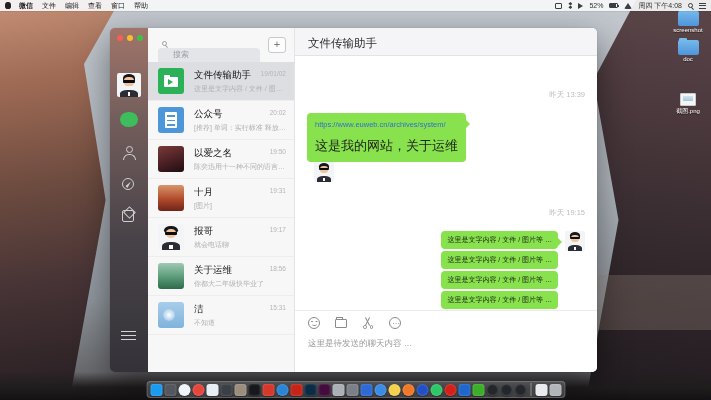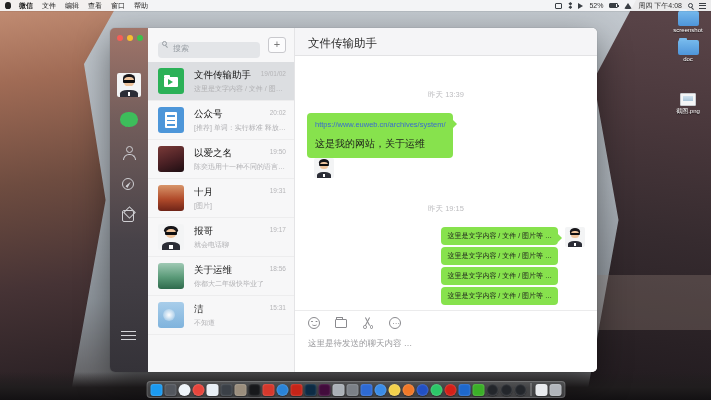--- a/index.html
+++ b/index.html
@@ -77,21 +77,21 @@
   .sunny { background:#f3f4f5; position:relative; overflow:hidden; }
   .sunny .hair { position:absolute; top:6%; left:24%; width:52%; height:34%; background:#17161a; border-radius:50% 50% 42% 42%; }
   .sunny .face { position:absolute; top:18%; left:30%; width:40%; height:36%; background:#eec49d; border-radius:42%; }
   .sunny .shades { position:absolute; top:30%; left:27%; width:46%; height:11%; background:#0d0d0f; border-radius:1px; }
   .sunny .suit { position:absolute; bottom:-6%; left:14%; width:72%; height:36%; background:#2b2d36; border-radius:42% 42% 0 0; }
   .sunny .collar { position:absolute; bottom:4%; left:44%; width:12%; height:16%; background:#fff; }
 
   
   .list { width:147px; flex:none; background:#f7f7f8; position:relative; overflow:hidden; border-right:1px solid #e4e4e6; }
   .searchbar { height:34px; position:relative; }
-  .search { position:absolute; left:10px; top:14px; width:102px; height:16px; background:#e3e5e8; border:none; border-radius:4px;
+  .search { position:absolute; left:10px; top:20px; width:102px; height:16px; background:#e3e5e8; border:none; border-radius:4px;
     font-size:8px; padding:0 4px 4px 15px; color:#333; outline:none; }
   .search::placeholder { color:#9aa0a6; }
   .search-ic { position:absolute; left:14px; top:13px; width:5px; height:5px; border:1px solid #9aa0a6; border-radius:50%; pointer-events:none; }
   .search-ic::after { content:""; position:absolute; right:-2px; bottom:-2px; width:3px; height:1px; background:#9aa0a6; transform:rotate(45deg); }
   .addbtn { position:absolute; right:8px; top:9px; width:18px; height:16px; background:#fcfcfd; border:1px solid #c9c9cd; border-radius:3px;
     font-size:11px; line-height:13px; text-align:center; color:#777; }
   .rows { position:absolute; top:34px; left:0; right:0; bottom:0; }
   .row { height:39px; position:relative; padding:6px 8px 0 10px; border-bottom:1px solid #ededee; background:#f7f7f8; }
   .row.sel { background:#dcdee1; }
   .row .av { position:absolute; left:10px; top:6px; width:26px; height:26px; border-radius:3px; overflow:hidden; }
@@ -112,27 +112,27 @@
   .av-p3 { background:linear-gradient(180deg,#9fc9b4 0%,#5a9a78 55%,#2e6a4c 100%); }
   .av-p4 { background:linear-gradient(180deg,#a8cdea 0%,#7fb3dd 100%); position:relative; }
   .av-p4::after { content:""; position:absolute; left:5px; top:7px; width:12px; height:12px; background:radial-gradient(circle,#ffffff 0%,rgba(255,255,255,.25) 70%); border-radius:50%; }
   .av-p5 { background:linear-gradient(165deg,#ecd6c8 0%,#dba8a8 55%,#c07e8e 100%); }
 
   
   .chat { flex:1; position:relative; background:#fff; }
   .chat-hd { position:absolute; top:0; left:0; right:0; height:28px; background:#f5f5f7; border-bottom:1px solid #e3e3e5; }
   .chat-hd .title { position:absolute; left:13px; top:8px; font-size:11.5px; color:#2f2f2f; }
   .chat-body { position:absolute; top:28px; left:0; right:0; bottom:62px; background:#fff; padding:34px 12px 0; overflow:hidden; }
-  .ts { text-align:center; font-size:7.5px; color:#bcbcbf; }
+  .ts { text-align:right; font-size:7.5px; color:#bcbcbf; }
   .mrow { display:flex; justify-content:flex-end; align-items:flex-start; }
   .mrow .mav { width:20px; height:20px; border-radius:2px; overflow:hidden; margin-left:7px; flex:none; }
   .bubble { background:#87e24d; border-radius:4px; padding:7px 8px; position:relative; max-width:185px; }
   .bubble.tail::after { content:""; position:absolute; right:-4px; top:7px; border:4px solid transparent; border-left-color:#87e24d; border-right:none; }
   .blink { font-size:7.5px; color:#3b6bd0; text-decoration:none; display:block; word-break:break-all; }
-  .bcap { font-size:10px; color:#20251c; margin-top:8px; }
+  .bcap { font-size:13px; color:#20251c; margin-top:8px; }
   .sm { padding:4px 6px; margin-bottom:2px; }
   .sm .btxt { font-size:7px; color:#20251c; white-space:nowrap; }
   .no-av { padding-right:27px; }
   .g1 { margin-top:13px;flex-direction:column; } .ts2 { margin-top:26px; } .g2 { margin-top:13px; }
 
   
   .chat-tools { position:absolute; left:0; right:0; bottom:38px; height:24px; background:#fff; border-top:1px solid #ebebec;
     display:flex; align-items:center; gap:15px; padding-left:13px; }
   .tool { position:relative; width:12px; height:12px; }
   .t-smile { border:1px solid #8a8a8e; border-radius:50%; }

